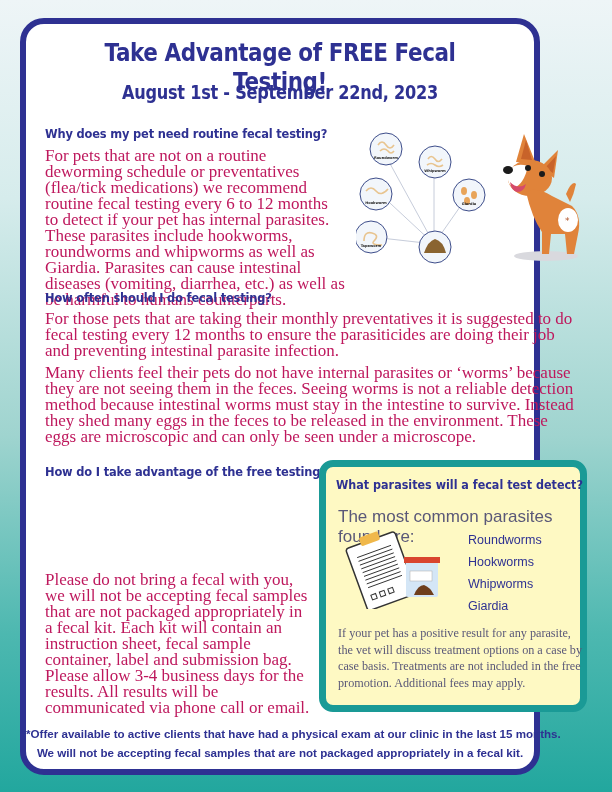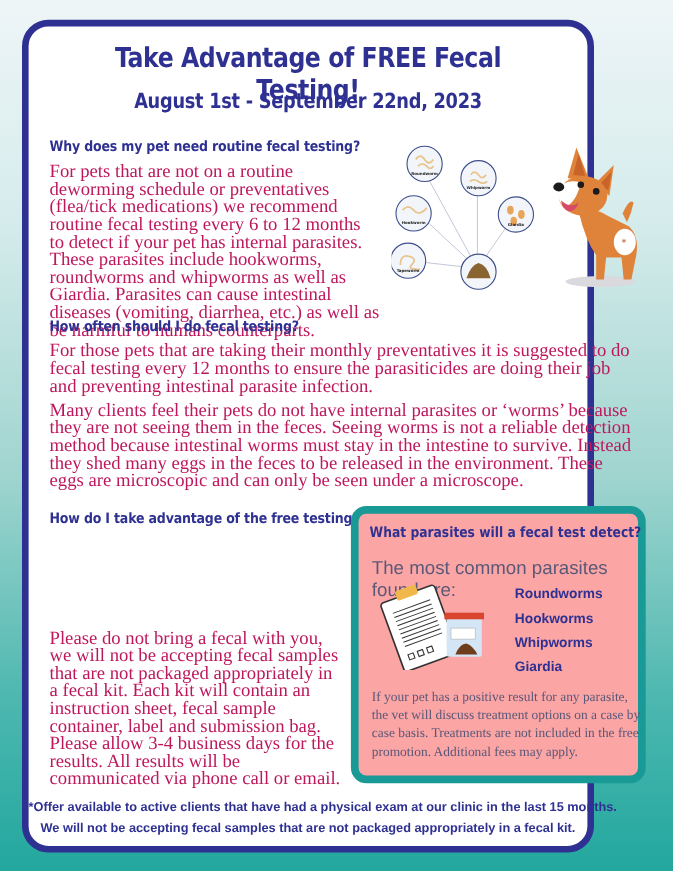--- a/index.html
+++ b/index.html
@@ -57,21 +57,21 @@
     }
     .illus {
       position: absolute;
     }
     .teal-box {
       position: absolute;
       left: 293px; top: 436px;
       width: 268px; height: 252px;
       border: 7px solid #1a9a96;
       border-radius: 14px;
-      background: #fca5a5;
+      background: #fef9c3;
     }
     .teal-title {
       position: absolute;
       left: 10px; top: 10px;
       font-weight: bold; font-size: 13px;
       color: #2e3192;
       white-space: nowrap;
       transform-origin: left center;
       transform: scaleX(0.86);
     }
@@ -81,21 +81,21 @@
       font-family: Liberation Sans, sans-serif;
       font-size: 17px; color: #5a5878;
     }
     .parasite-list {
       position: absolute;
       left: 142px; top: 62px;
       list-style: none;
     }
     .parasite-list li {
       font-family: "Liberation Sans", sans-serif;
-      font-weight: bold;
+      font-weight: normal;
       font-size: 12.5px;
       color: #2e3192;
       line-height: 22px;
     }
     .teal-outro {
       position: absolute;
       left: 12px; top: 158px; width: 245px;
       font-family: Liberation Serif, serif;
       font-size: 12.2px; line-height: 16.5px;
       color: #5a5878;

